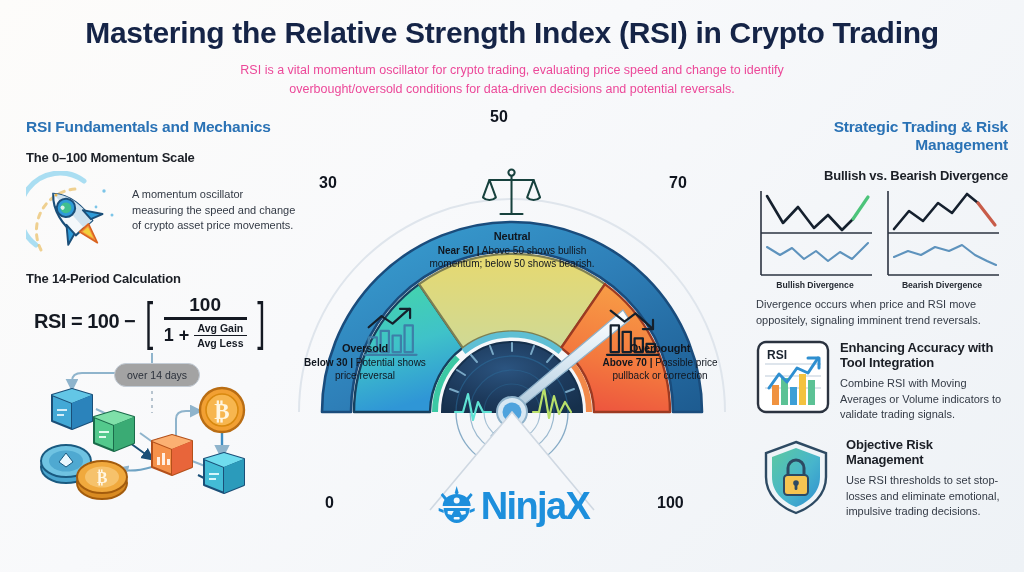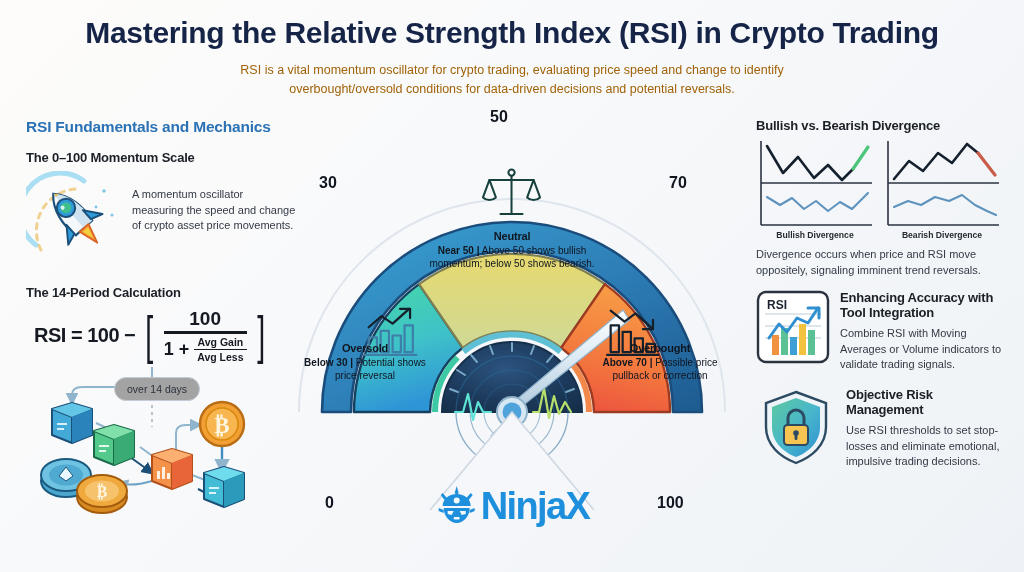--- a/index.html
+++ b/index.html
@@ -20,21 +20,21 @@
     font-weight: bold;
     color: #152447;
     letter-spacing: -0.3px;
     line-height: 1.1;
   }
   .subtitle {
     margin: 12px auto 0;
     width: 620px;
     font-size: 12.5px;
     line-height: 1.55;
-    color: #a16207;
+    color: #ec4899;
   }
 
   
   .board {
     position: absolute;
     top: 118px; left: 0; right: 0; bottom: 0;
   }
 
   .col-left  { position: absolute; left: 26px;  top: 0; width: 270px; }
   .col-right { position: absolute; right: 16px; top: 0; width: 252px; }
@@ -204,21 +204,21 @@
             <circle cx="78" cy="20" r="1.7" fill="#7cc5e8"></circle>
             <circle cx="70" cy="36" r="1.4" fill="#7cc5e8"></circle>
             <circle cx="30" cy="24" r="1.5" fill="#e8b44a"></circle>
             <circle cx="86" cy="44" r="1.5" fill="#7cc5e8"></circle>
           </svg>
         </div>
         <div class="blk-body" style="padding-top:16px">A momentum oscillator measuring the speed and change of crypto asset price movements.</div>
       </div>
     </div>
 
-    <div style="margin-top:22px">
+    <div style="margin-top:8px">
       <div class="blk-title">The 14-Period Calculation</div>
 
       <div class="formula">
         <span class="lead">RSI = 100 −</span>
         <span class="brk">[</span>
         <span class="frac">
           <span class="num">100</span>
           <span class="bar"></span>
           <span class="den">
             <span>1 +</span>
@@ -483,23 +483,24 @@
             <path d="M40 24 L35 26 L35 29 L40 27 Z"></path>
           </g>
         </svg>
       </span>
       <span class="logo-text">NinjaX</span>
     </div>
   </div>
 
   <div class="col-right">
 
+    <div class="sec-head">Strategic Trading &amp; Risk Management</div>
 
     <div>
-      <div class="blk-title" style="text-align:left">Bullish vs. Bearish Divergence</div>
+      <div class="blk-title" style="text-align:right">Bullish vs. Bearish Divergence</div>
 
       <div class="div-charts">
 
         <svg width="118" height="88" viewBox="0 0 118 88">
           <line x1="5" y1="2" x2="5" y2="86" stroke="#2b3340" stroke-width="1.6"></line>
           <line x1="5" y1="44" x2="116" y2="44" stroke="#2b3340" stroke-width="1.6"></line>
           <line x1="5" y1="86" x2="116" y2="86" stroke="#2b3340" stroke-width="1.6"></line>
           <polyline points="11,7 27,34 42,18 58,39 72,26 86,41 97,30" fill="none" stroke="#15202e" stroke-width="2.6" stroke-linejoin="round" stroke-linecap="round"></polyline>
           <polyline points="97,30 112,8" fill="none" stroke="#4cc47a" stroke-width="3.2" stroke-linecap="round"></polyline>
           <polyline points="11,58 24,66 36,59 48,70 60,62 72,72 84,63 96,70 112,54" fill="none" stroke="#5e93bd" stroke-width="2.1" stroke-linejoin="round" stroke-linecap="round"></polyline>

